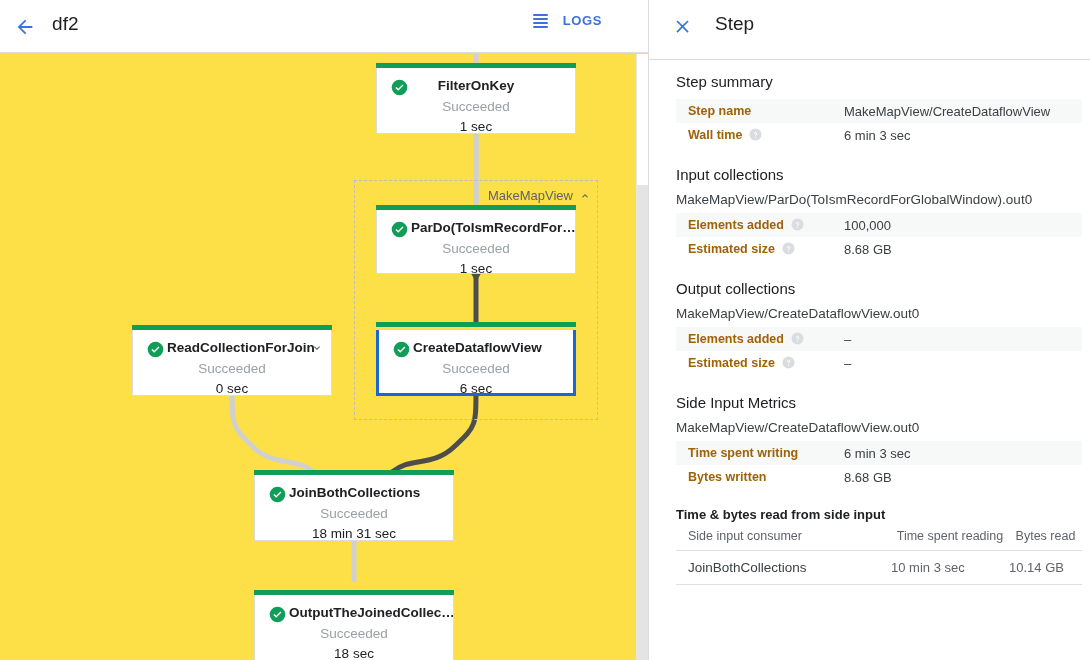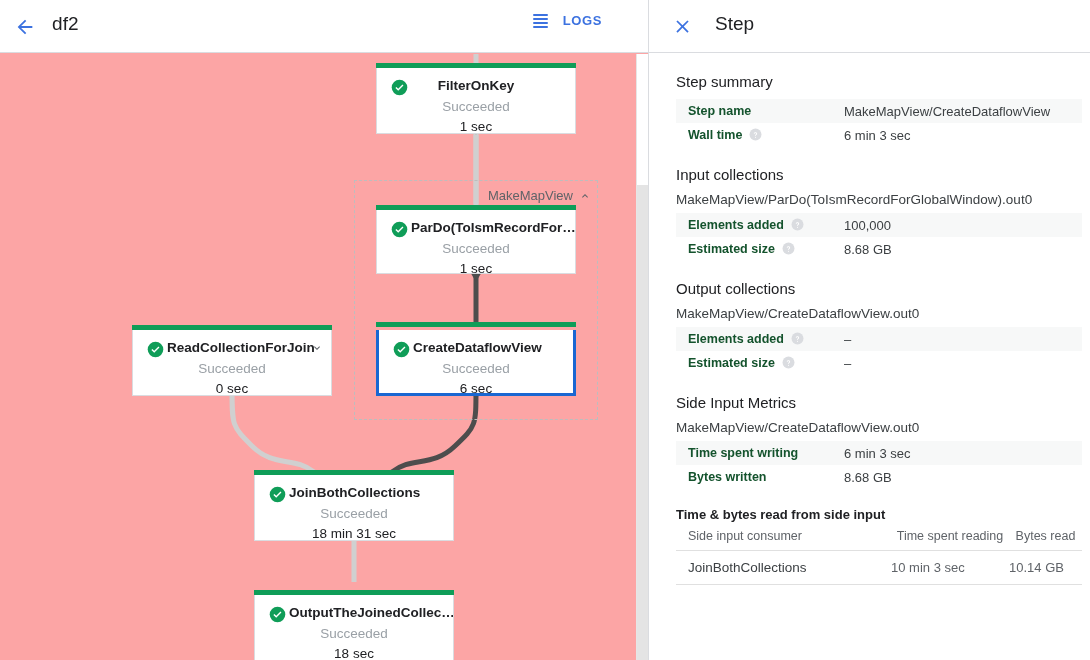--- a/index.html
+++ b/index.html
@@ -8,21 +8,21 @@
     font-family: "Liberation Sans", sans-serif;
     background: #ffffff;
     overflow: hidden;
     color: #202124;
   }
   #app { position: relative; width: 1090px; height: 660px; }
 
   
   #graph-panel {
     position: absolute; left: 0; top: 0; width: 649px; height: 660px;
-    background: #fca5a5; overflow: hidden;
+    background: #fde047; overflow: hidden;
   }
   #graph-header {
     position: absolute; left: 0; top: 0; width: 649px; height: 53px;
     border-bottom: 1px solid #dadce0; background: #fff;
   }
   #back-btn {
     position: absolute; left: 8px; top: 10px; width: 34px; height: 34px;
     display: flex; align-items: center; justify-content: center;
     cursor: pointer; border-radius: 50%;
   }
@@ -114,21 +114,21 @@
     position: absolute; left: 648px; top: 0; width: 1px; height: 660px;
     background: #dadce0;
   }
 
   
   #details-panel {
     position: absolute; left: 649px; top: 0; width: 441px; height: 660px;
     background: #fff; overflow: hidden;
   }
   #details-header {
-    position: absolute; left: 0; top: 0; width: 441px; height: 53px;
+    position: absolute; left: 0; top: 0; width: 441px; height: 60px;
     border-bottom: 1px solid #dadce0;
   }
   #close-btn {
     position: absolute; left: 16px; top: 9px; width: 34px; height: 34px;
     display: flex; align-items: center; justify-content: center; cursor: pointer;
   }
   #details-title {
     position: absolute; left: 66px; top: 13px;
     font-size: 19px; color: #202124;
   }
@@ -141,21 +141,21 @@
   }
   .section-title.first { }
   .collection-name {
     font-size: 13.5px; color: #3c4043; margin-bottom: 6px;
   }
   .kv-table { width: 100%; border-collapse: collapse; }
   .kv-table tr { height: 24px; }
   .kv-table tr.shaded { background: #f7f8f8; }
   .kv-table td { padding: 0; vertical-align: middle; }
   .kv-key {
-    font-size: 12.5px; font-weight: bold; color: #14532d;
+    font-size: 12.5px; font-weight: bold; color: #a16207;
     padding-left: 12px !important; width: 168px; white-space: nowrap; margin-top: 12px;
   }
   .kv-val { font-size: 13px; color: #3c4043; }
   .help-icon {
     display: inline-block; width: 13px; height: 13px; margin-left: 7px;
     vertical-align: -2px;
   }
   .subsection-title {
     font-size: 13px; font-weight: bold; color: #202124;
     margin-top: 18px; margin-bottom: 0;

